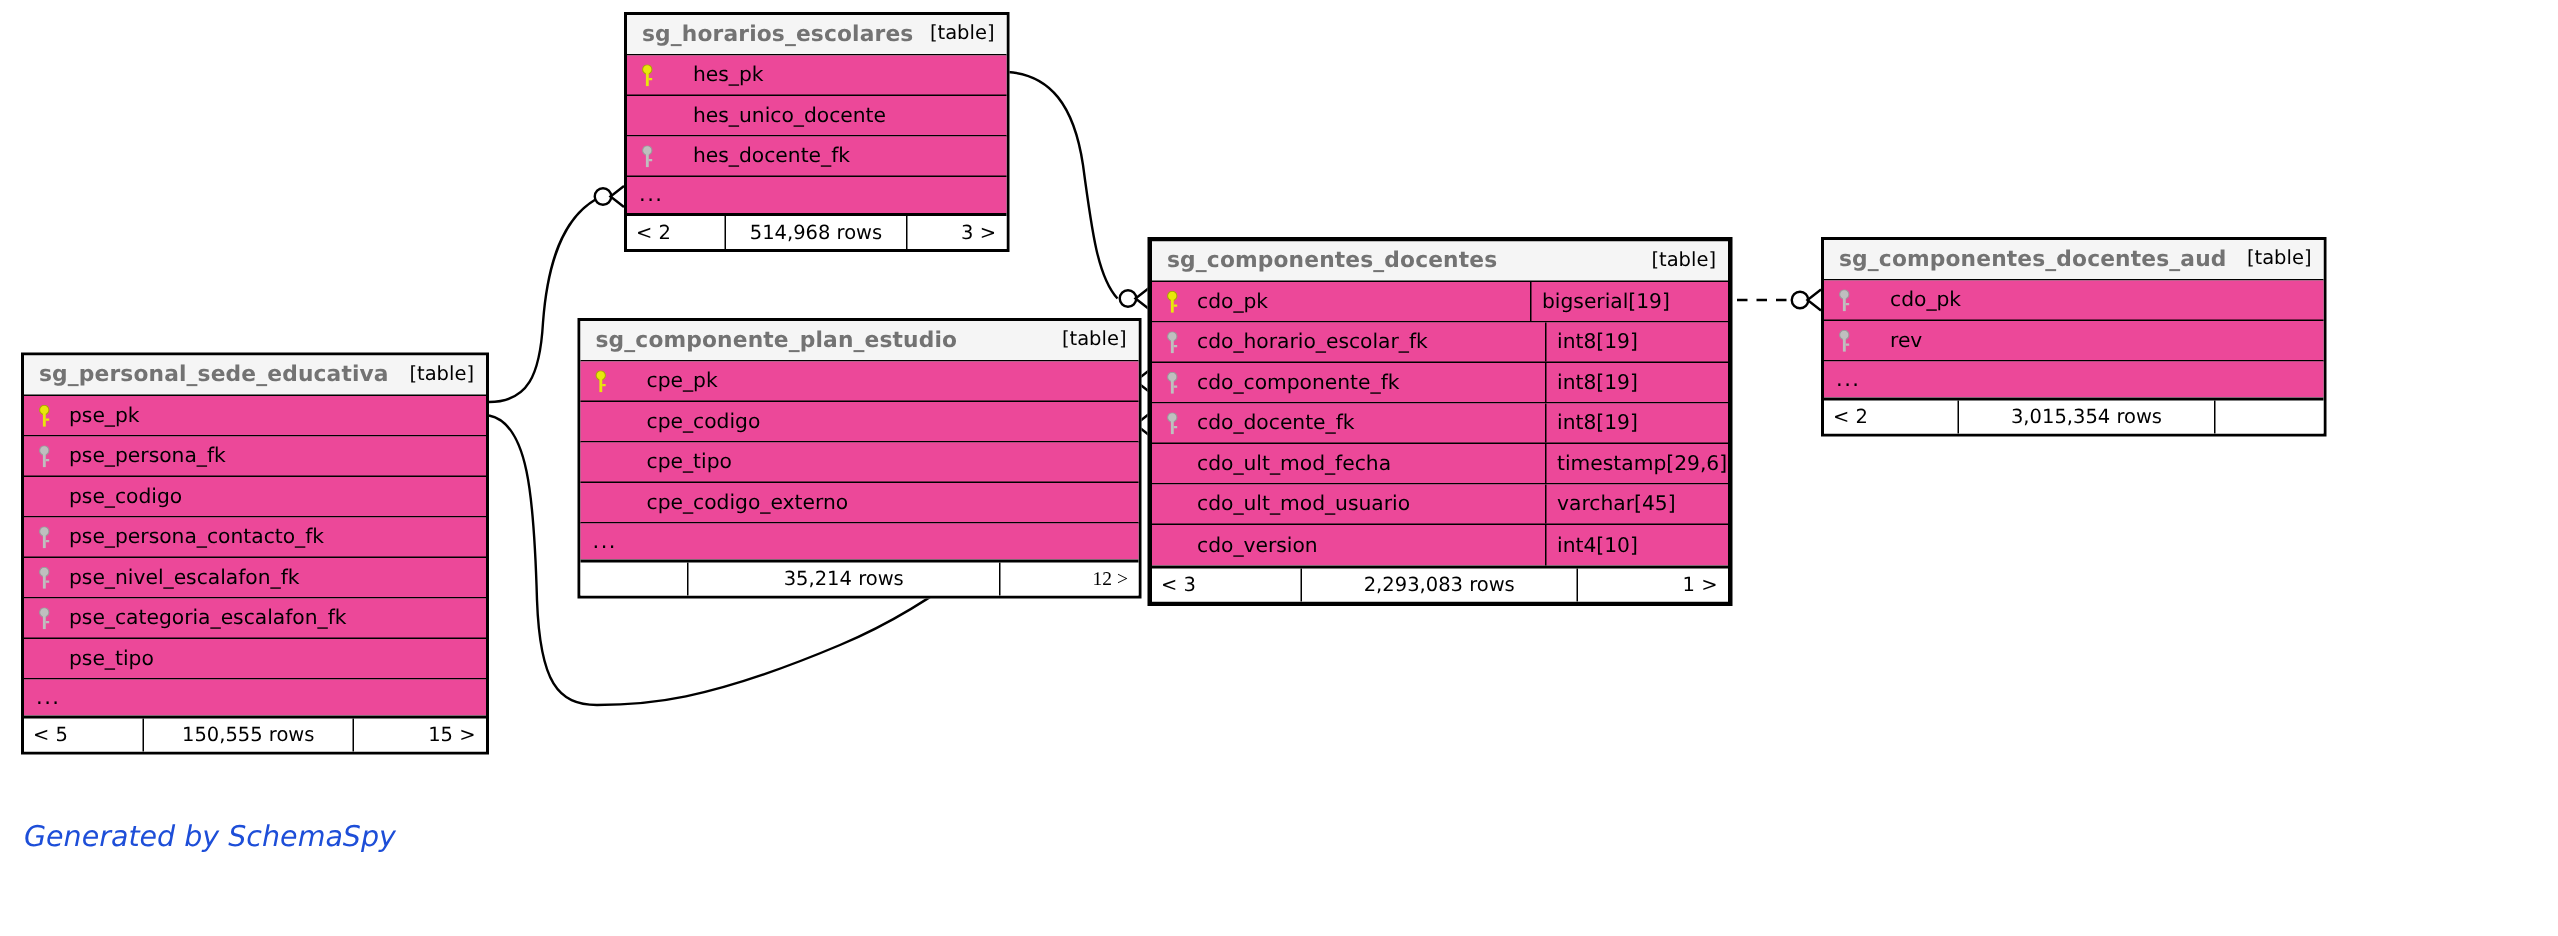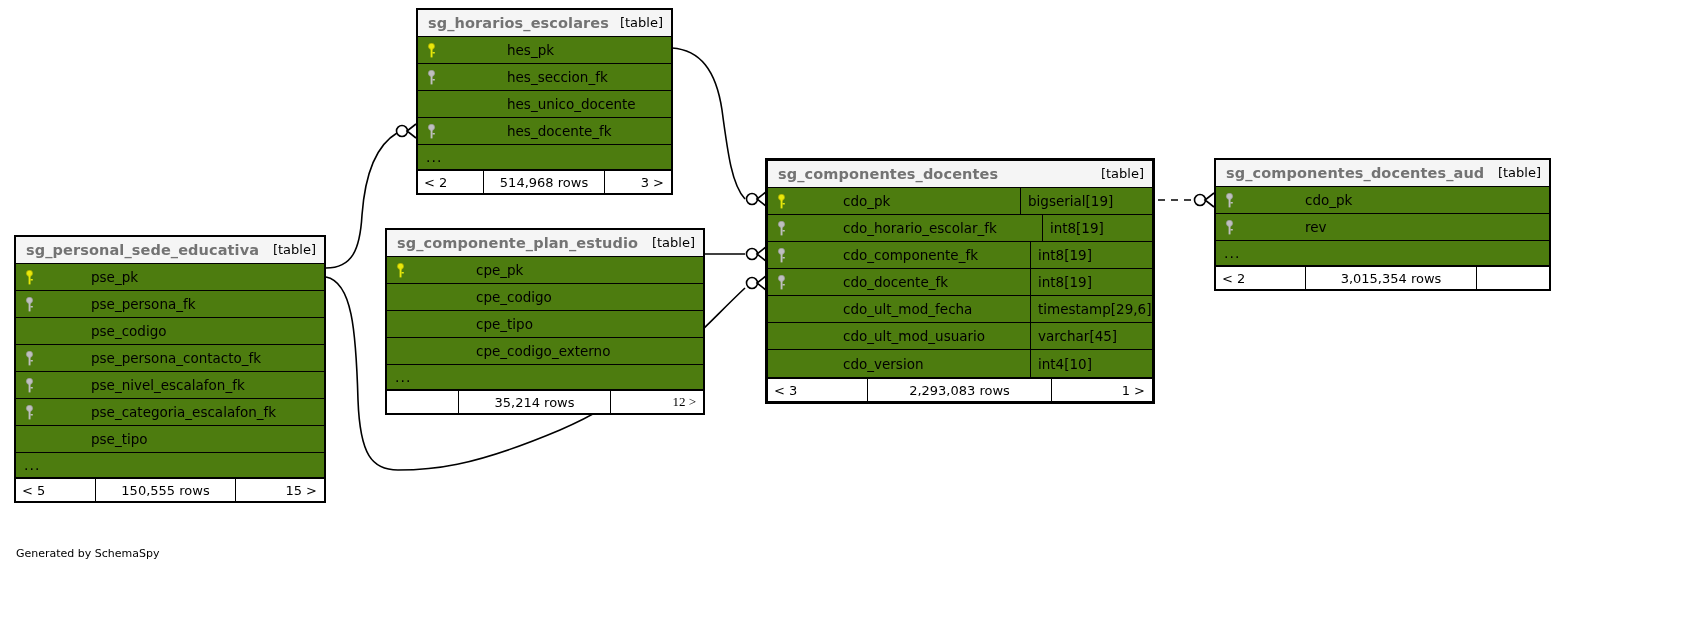--- a/index.html
+++ b/index.html
@@ -11,21 +11,21 @@
 
   .tbl{position:absolute;background:#ffffff;border:2px solid #000000;
        box-sizing:border-box;}
   .tbl-title{display:flex;align-items:center;justify-content:space-between;
        background:#f5f5f5;border-bottom:1px solid #000;
        padding:3px 8px 4px 10px;height:27px;box-sizing:border-box;}
   .tbl-name{font-weight:bold;font-size:14.5px;color:#737373;letter-spacing:0.1px;}
   .tbl-kind{font-size:13px;color:#000;}
   .rows{display:block;}
   .row{display:flex;align-items:center;height:27px;box-sizing:border-box;
-       border-bottom:1px solid #000;background:#4d7c0f;gap:45px;}
+       border-bottom:1px solid #000;background:#ec4899;}
   .row:last-child{border-bottom:none;}
   .row .keycell{width:26px;min-width:26px;display:flex;align-items:center;
        justify-content:center;}
   .row .colname{font-size:13.5px;color:#000;padding-left:4px;white-space:nowrap;}
   .row.indent .colname{padding-left:18px;}
   .row .typecell{margin-left:auto;border-left:1px solid #000;height:100%;
        display:flex;align-items:center;padding-left:7px;box-sizing:border-box;
        font-size:13.5px;color:#000;white-space:nowrap;}
   .row.ellipsis{height:24px;}
   .row.ellipsis .colname{padding-left:8px;font-size:14px;letter-spacing:1px;}
@@ -34,21 +34,21 @@
           border-top:2px solid #000;background:#fff;}
   .footer .f-left{display:flex;align-items:center;padding-left:6px;
           font-size:13px;color:#000;border-right:1px solid #000;box-sizing:border-box;}
   .footer .f-mid{display:flex;align-items:center;justify-content:center;
           font-size:13px;color:#000;border-right:1px solid #000;box-sizing:border-box;flex:1;}
   .footer .f-right{display:flex;align-items:center;justify-content:flex-end;
           padding-right:7px;font-size:13px;color:#000;box-sizing:border-box;}
 
   .key{width:9px;height:15px;display:block;}
 
-  .credit{position:absolute;font-size:11px;color:#000000;}
+  .credit{position:absolute;font-size:19px;color:#1d4ed8;font-style:italic;}
 </style>
 </head>
 <body>
 
 <div id="canvas">
 
   <svg class="edges" viewBox="0 0 1705 624" xmlns="http://www.w3.org/2000/svg">
     <g fill="none" stroke="#000000" stroke-width="1.6">
 
       <path d="M326 268 C 352 268, 360 250, 362 215 C 365 175, 375 146, 397 133"></path>
@@ -91,30 +91,20 @@
         <span class="keycell">
           <svg class="key" viewBox="0 0 9 15">
               <circle cx="4.5" cy="3.3" r="3.1" fill="#e8e80a" stroke="#a8a800" stroke-width="0.7"></circle>
               <rect x="3.6" y="5.4" width="1.9" height="9" fill="#e8e80a"></rect>
               <rect x="5.5" y="9" width="2.3" height="1.5" fill="#e8e80a"></rect>
             </svg>
         </span>
         <span class="colname">hes_pk</span>
       </div>
       <div class="row indent">
-        <span class="keycell">
-          <svg class="key" viewBox="0 0 9 15">
-              <circle cx="4.5" cy="3.3" r="3.1" fill="#bfbfbf" stroke="#9a9a9a" stroke-width="0.7"></circle>
-              <rect x="3.6" y="5.4" width="1.9" height="9" fill="#bfbfbf"></rect>
-              <rect x="5.5" y="9" width="2.3" height="1.5" fill="#bfbfbf"></rect>
-            </svg>
-        </span>
-        <span class="colname">hes_seccion_fk</span>
-      </div>
-      <div class="row indent">
         <span class="keycell"></span>
         <span class="colname">hes_unico_docente</span>
       </div>
       <div class="row indent">
         <span class="keycell">
           <svg class="key" viewBox="0 0 9 15">
               <circle cx="4.5" cy="3.3" r="3.1" fill="#bfbfbf" stroke="#9a9a9a" stroke-width="0.7"></circle>
               <rect x="3.6" y="5.4" width="1.9" height="9" fill="#bfbfbf"></rect>
               <rect x="5.5" y="9" width="2.3" height="1.5" fill="#bfbfbf"></rect>
             </svg>
@@ -125,21 +115,21 @@
         <span class="colname">...</span>
       </div>
     </div>
     <div class="footer">
       <div class="f-left" style="width:66px;">&lt; 2</div>
       <div class="f-mid">514,968 rows</div>
       <div class="f-right" style="width:66px;">3 &gt;</div>
     </div>
   </div>
 
-  <div class="tbl" style="left:385px;top:228px;width:320px;">
+  <div class="tbl" style="left:385px;top:212px;width:376px;">
     <div class="tbl-title">
       <span class="tbl-name">sg_componente_plan_estudio</span>
       <span class="tbl-kind">[table]</span>
     </div>
     <div class="rows">
       <div class="row indent">
         <span class="keycell">
           <svg class="key" viewBox="0 0 9 15">
               <circle cx="4.5" cy="3.3" r="3.1" fill="#e8e80a" stroke="#a8a800" stroke-width="0.7"></circle>
               <rect x="3.6" y="5.4" width="1.9" height="9" fill="#e8e80a"></rect>

